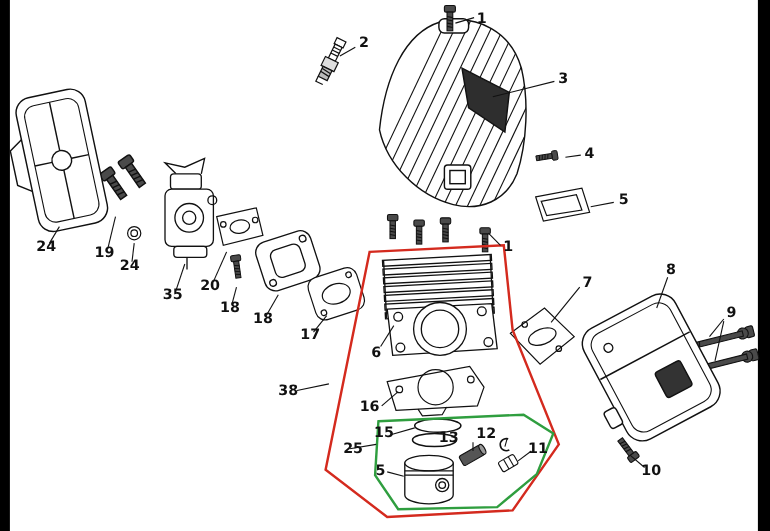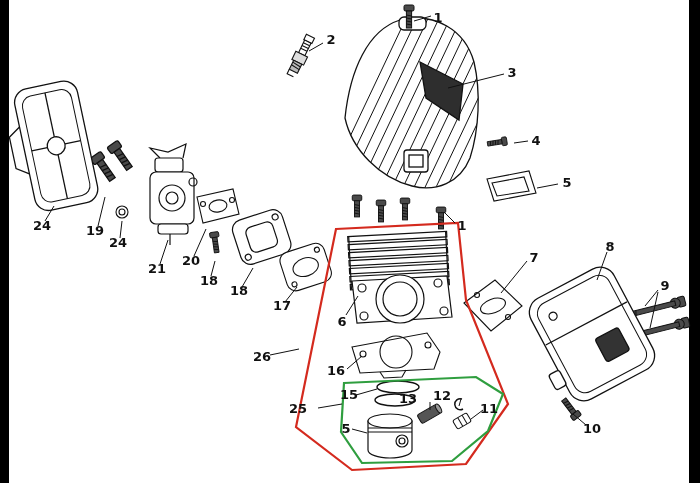--- a/index.html
+++ b/index.html
@@ -274,21 +274,21 @@
     <div class="callout" style="left:489px;top:408px">11</div>
     <div class="callout" style="left:442px;top:395px">12</div>
     <div class="callout" style="left:408px;top:398px">13</div>
     <div class="callout" style="left:346px;top:428px">5</div>
     <div class="callout" style="left:349px;top:394px">15</div>
     <div class="callout" style="left:336px;top:370px">16</div>
     <div class="callout" style="left:282px;top:305px">17</div>
     <div class="callout" style="left:239px;top:290px">18</div>
     <div class="callout" style="left:209px;top:280px">18</div>
     <div class="callout" style="left:191px;top:260px">20</div>
-    <div class="callout" style="left:157px;top:268px">21</div>
+    <div class="callout" style="left:157px;top:268px">35</div>
     <div class="callout" style="left:118px;top:242px">24</div>
     <div class="callout" style="left:95px;top:230px">19</div>
     <div class="callout" style="left:42px;top:225px">24</div>
-    <div class="callout" style="left:298px;top:408px">25</div>
-    <div class="callout" style="left:262px;top:356px">26</div>
+    <div class="callout" style="left:321px;top:408px">25</div>
+    <div class="callout" style="left:262px;top:356px">38</div>
   </div>
 
 </div>
 
 </body></html>

